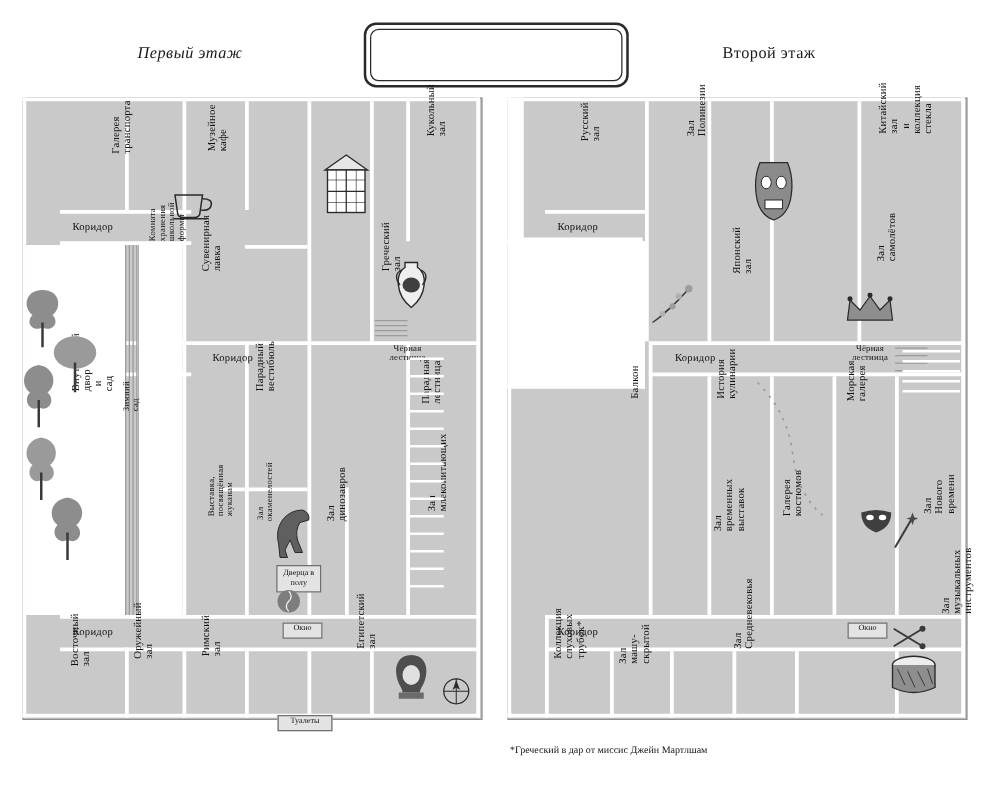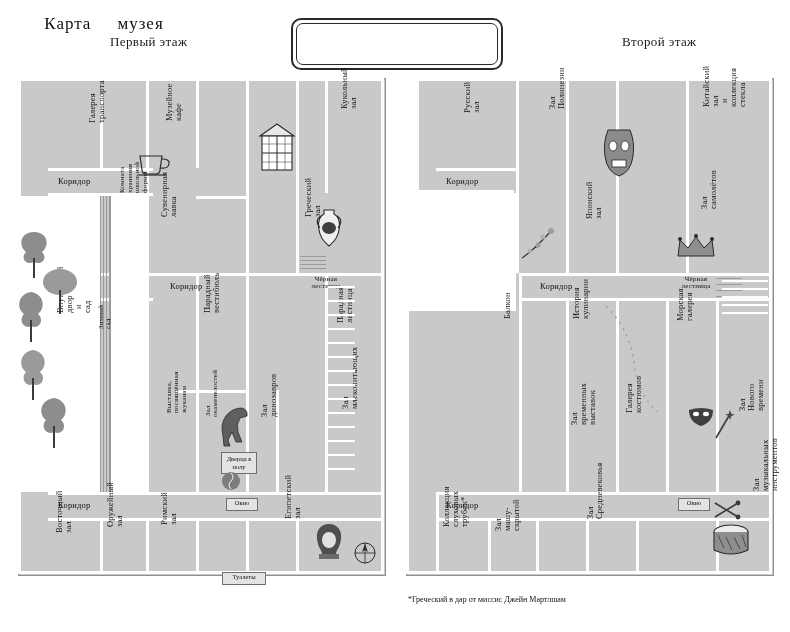--- a/index.html
+++ b/index.html
@@ -32,27 +32,23 @@
   .blackstair{position:absolute;}
   .blackstair i{position:absolute;background:#9b9b9b;height:1px;left:0;right:0;}
 
   .labelbox{position:absolute;border:1px solid #6f6f6f;background:#e3e3e3;font-size:6.5px;text-align:center;color:#111;line-height:1.2;}
 </style>
 </head>
 <body>
 
 <div class="stage">
 
-  <div class="floor-label" style="left:110px;top:34px;">Первый этаж</div>
-  <div class="floor-label" style="left:578px;top:34px;margin-left:44px;">Второй этаж</div>
+  <div class="floor-label" style="left:110px;top:34px;font-style:italic;">Первый этаж</div>
+  <div class="floor-label" style="left:578px;top:34px;">Второй этаж</div>
   <div class="title-box"></div>
-  <div class="title-txt">
-    <span>Карта</span>
-    <span>музея</span>
-  </div>
 
   <div class="plan" style="left:18px;top:78px;width:366px;height:496px;"></div>
 
   <div class="wall" style="left:18px;top:78px;width:366px;height:3px;"></div>
   <div class="wall" style="left:18px;top:571px;width:366px;height:3px;"></div>
   <div class="wall" style="left:18px;top:78px;width:3px;height:496px;"></div>
   <div class="wall" style="left:381px;top:78px;width:3px;height:496px;"></div>
 
   <div class="wall" style="left:48px;top:168px;width:105px;height:3px;"></div>
   <div class="wall" style="left:48px;top:193px;width:105px;height:3px;"></div>

